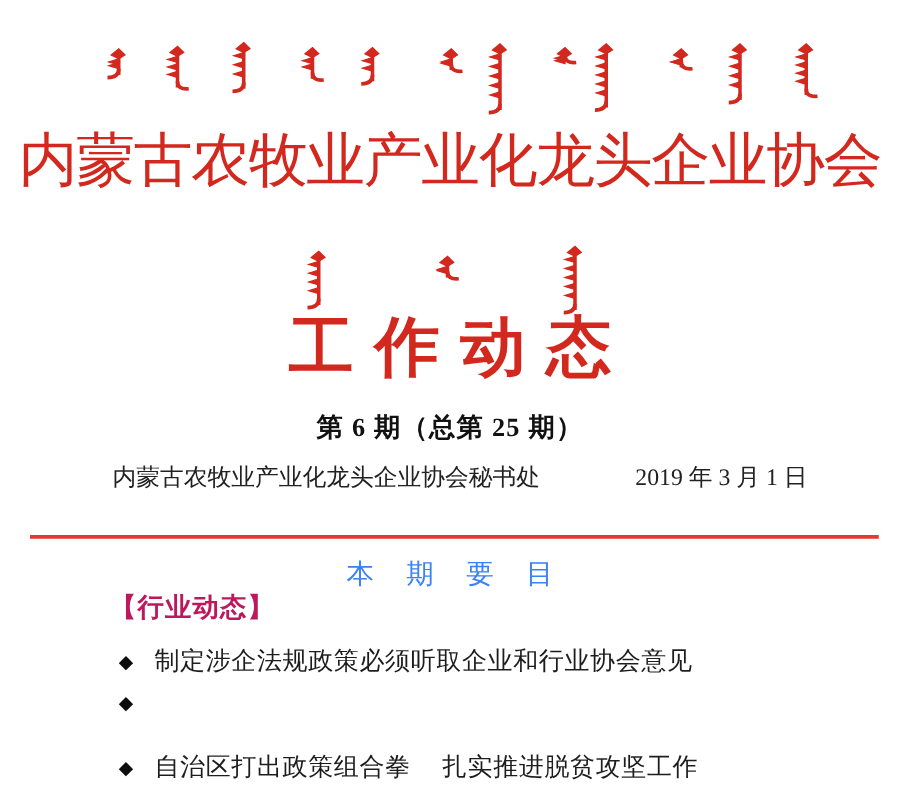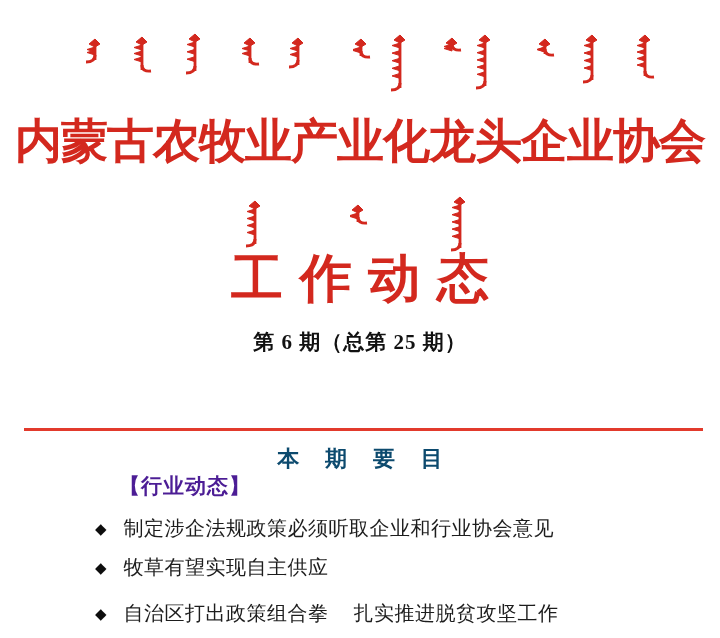--- a/index.html
+++ b/index.html
@@ -14,22 +14,22 @@
     position:relative;
     width:720px;height:638px;
     background:#ffffff;
     overflow:hidden;
   }
   .mongol-band{position:absolute;left:0;top:0;width:720px;}
   .mw{position:absolute;}
   .org-title{
     position:absolute;left:0;top:101px;width:720px;
     text-align:center;white-space:nowrap;
-    font-size:47px;font-weight:bold;color:var(--red);
-    letter-spacing:-1px;line-height:1.2;margin-top:12px;
+    font-size:47px;font-weight:normal;color:var(--red);
+    letter-spacing:-1px;line-height:1.2;
   }
   .masthead{
     position:absolute;left:0;top:252px;width:720px;
     text-align:center;white-space:nowrap;
     font-size:52px;font-weight:bold;color:var(--red);
     letter-spacing:0.32em;padding-left:0.32em;line-height:1.05;
   }
   .issue-line{
     position:absolute;left:0;top:328px;width:720px;
     text-align:center;font-size:21px;font-weight:bold;color:#111;
@@ -41,29 +41,28 @@
     font-size:19px;color:#222;white-space:pre;
   }
   .red-rule{
     position:absolute;left:24px;top:428px;width:679px;height:3px;
     background:var(--line-red);
   }
   .contents-title{
     position:absolute;left:0;top:444px;width:720px;
     text-align:center;
     font-family:"Liberation Sans","DejaVu Sans",sans-serif;
-    font-size:22px;font-weight:700;color:#0c4a6e;
+    font-size:22px;font-weight:400;color:#3b82f6;
     letter-spacing:0.45em;padding-left:0.45em;white-space:pre;
   }
   .section-heading{
     position:absolute;left:88px;top:472px;
     font-family:"Liberation Sans","DejaVu Sans",sans-serif;
-    font-size:21px;font-weight:600;color:#4c1d95;
+    font-size:21px;font-weight:600;color:#be185d;
     letter-spacing:1px;
-    margin-left:31px;
   }
   .bullet-item{
     position:absolute;left:95px;display:flex;align-items:center;gap:17px;
     font-size:20px;color:#1d1d1d;
   }
   .bullet-item.b0{top:515px;}
   .bullet-item.b1{top:554px;}
   .bullet-item.b2{top:600px;}
   .diamond{
     font-family:"DejaVu Sans",sans-serif;
@@ -234,33 +233,36 @@
             <path d="M15 37.8 L7 40.3 L15 42.8 Z"></path>
             <path d="M15 47 Q15 54 6 54" fill="none" stroke-width="3"></path>
           </g>
         </svg></div>
     </div>
 
   <div class="masthead">工作动态</div>
 
   <div class="issue-line">第 6 期（总第 25 期）</div>
 
+  <div class="publisher-row">
+    <span>内蒙古农牧业产业化龙头企业协会秘书处</span>
+    <span>2019 年 3 月 1 日</span>
+  </div>
 
   <div class="red-rule"></div>
 
   <div class="contents-title">本 期 要 目</div>
 
   <div class="section-heading">【行业动态】</div>
 
   <div class="bullet-item b0">
     <span class="diamond">◆</span>
     <span class="item-text">制定涉企法规政策必须听取企业和行业协会意见</span>
   </div>
   <div class="bullet-item b1">
     <span class="diamond">◆</span>
-    <span class="item-text">牧草有望实现自主供应</span>
   </div>
   <div class="bullet-item b2">
     <span class="diamond">◆</span>
     <span class="item-text">自治区打出政策组合拳  扎实推进脱贫攻坚工作</span>
   </div>
 
 </div>
 
 </body></html>

